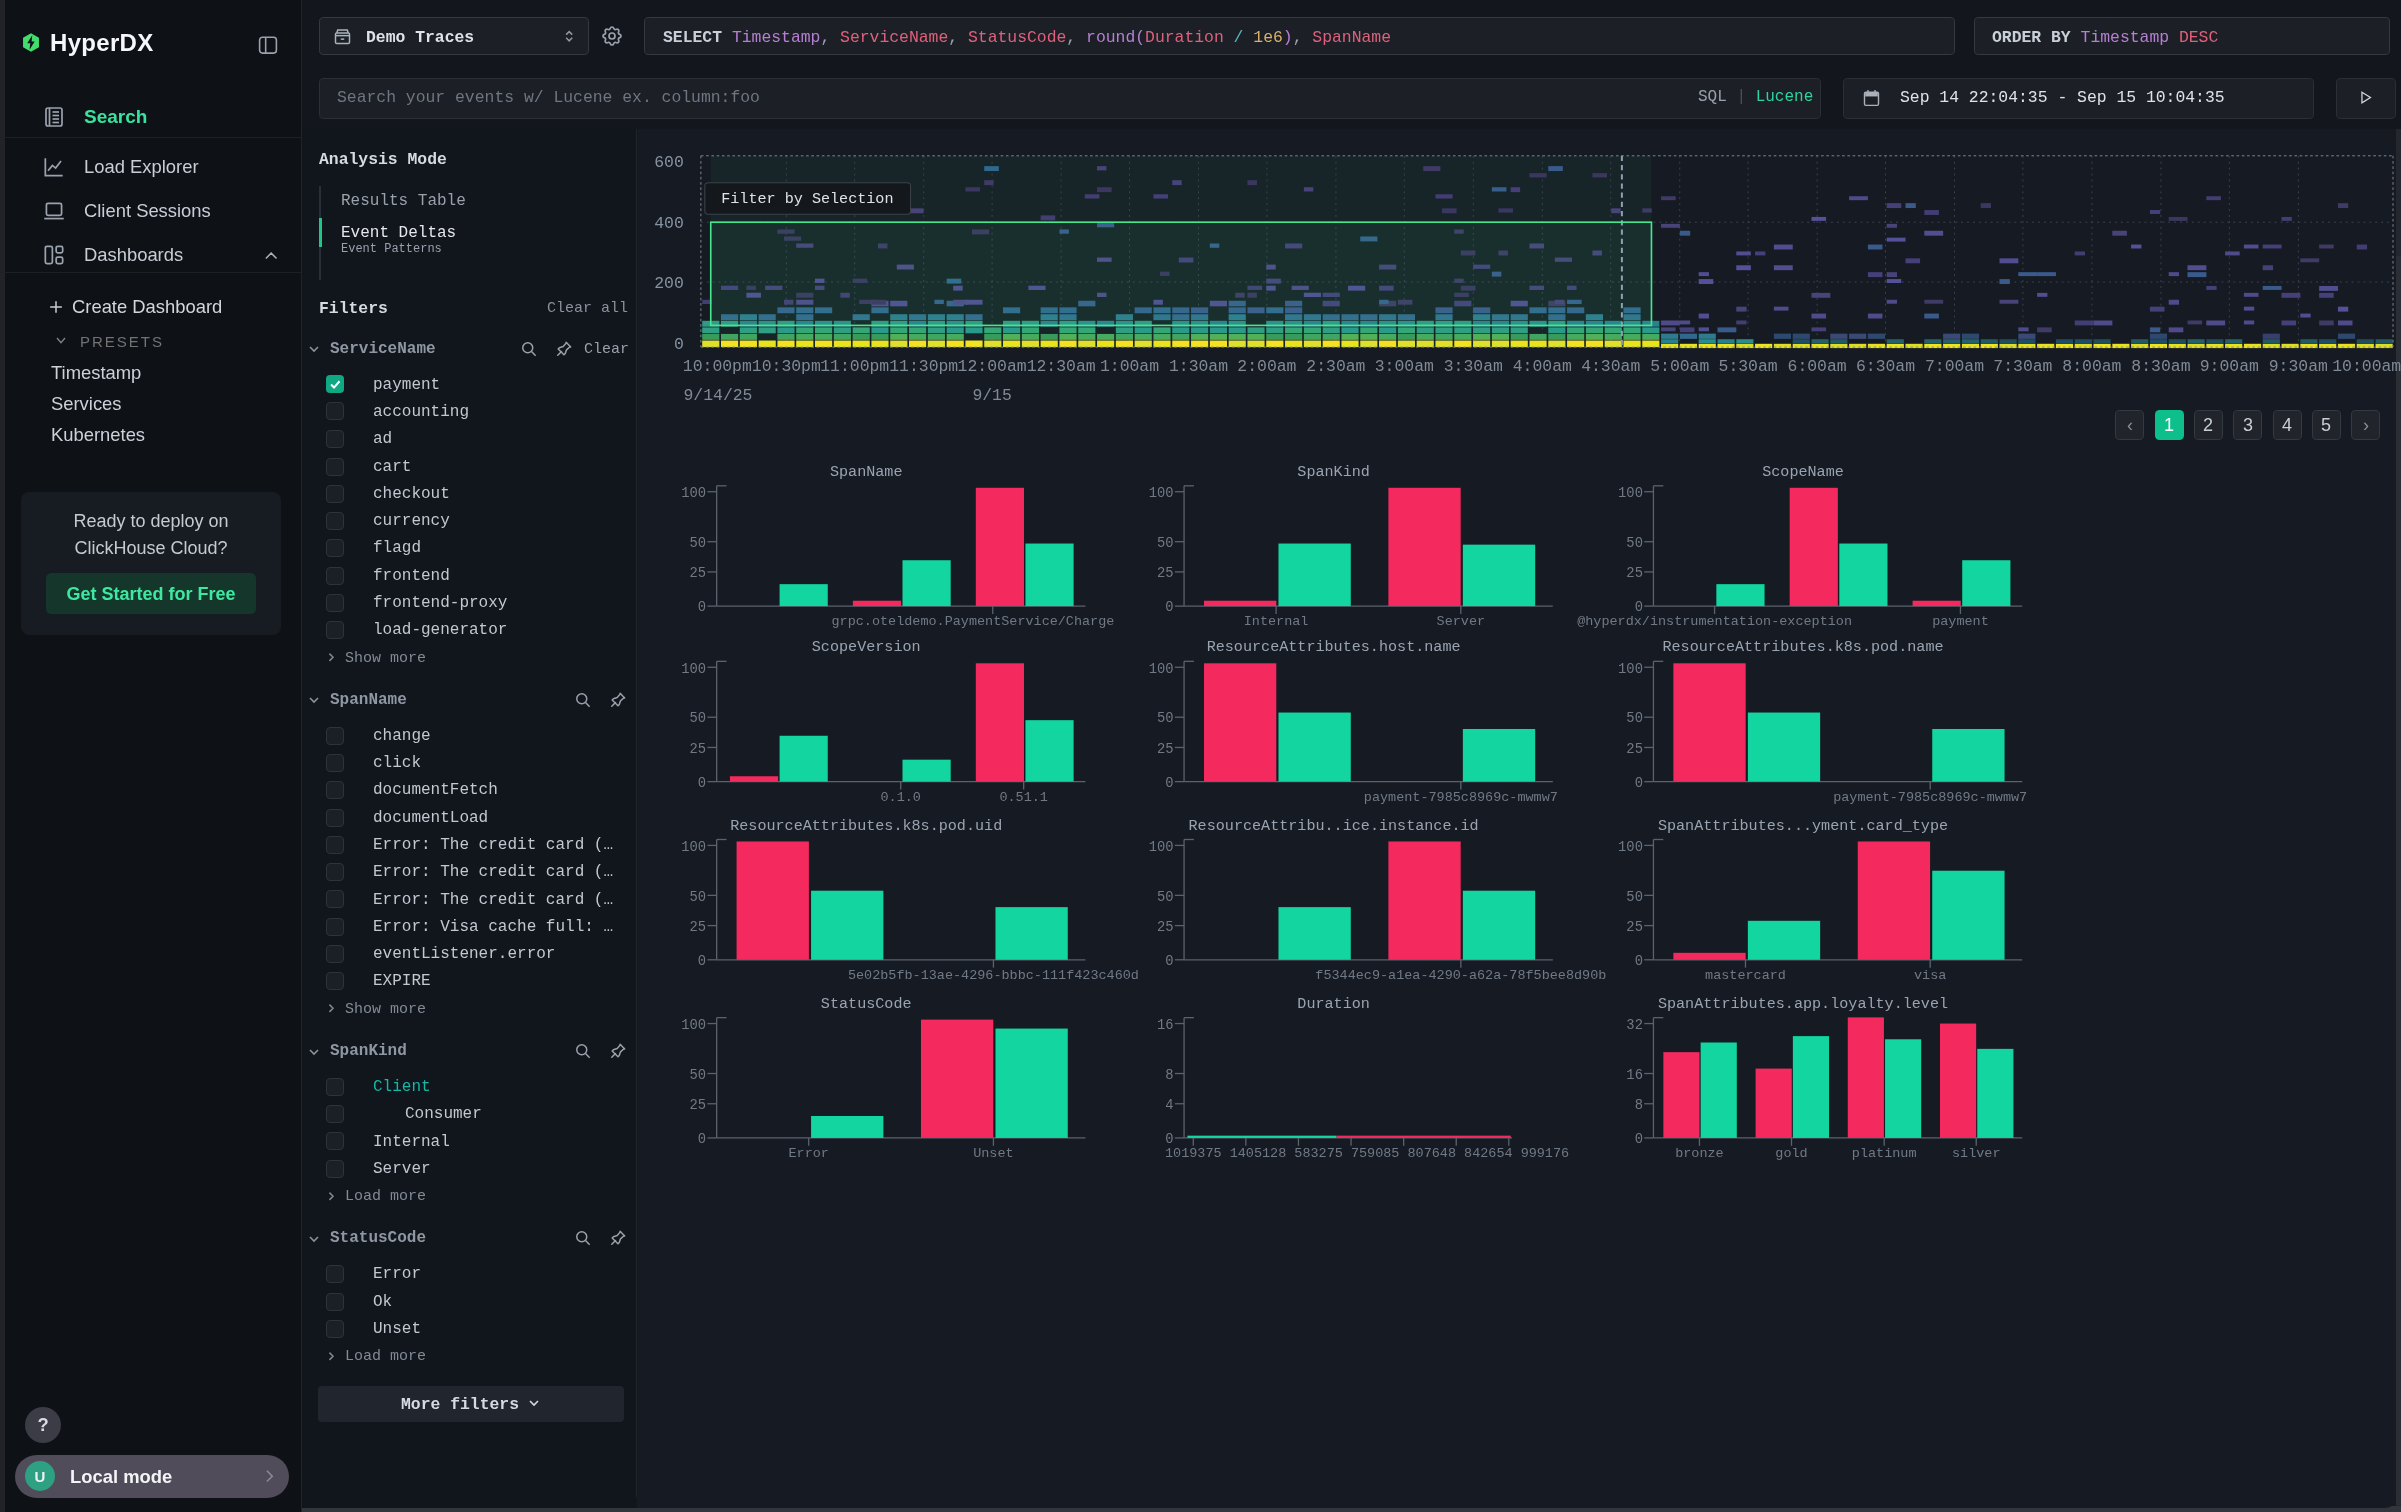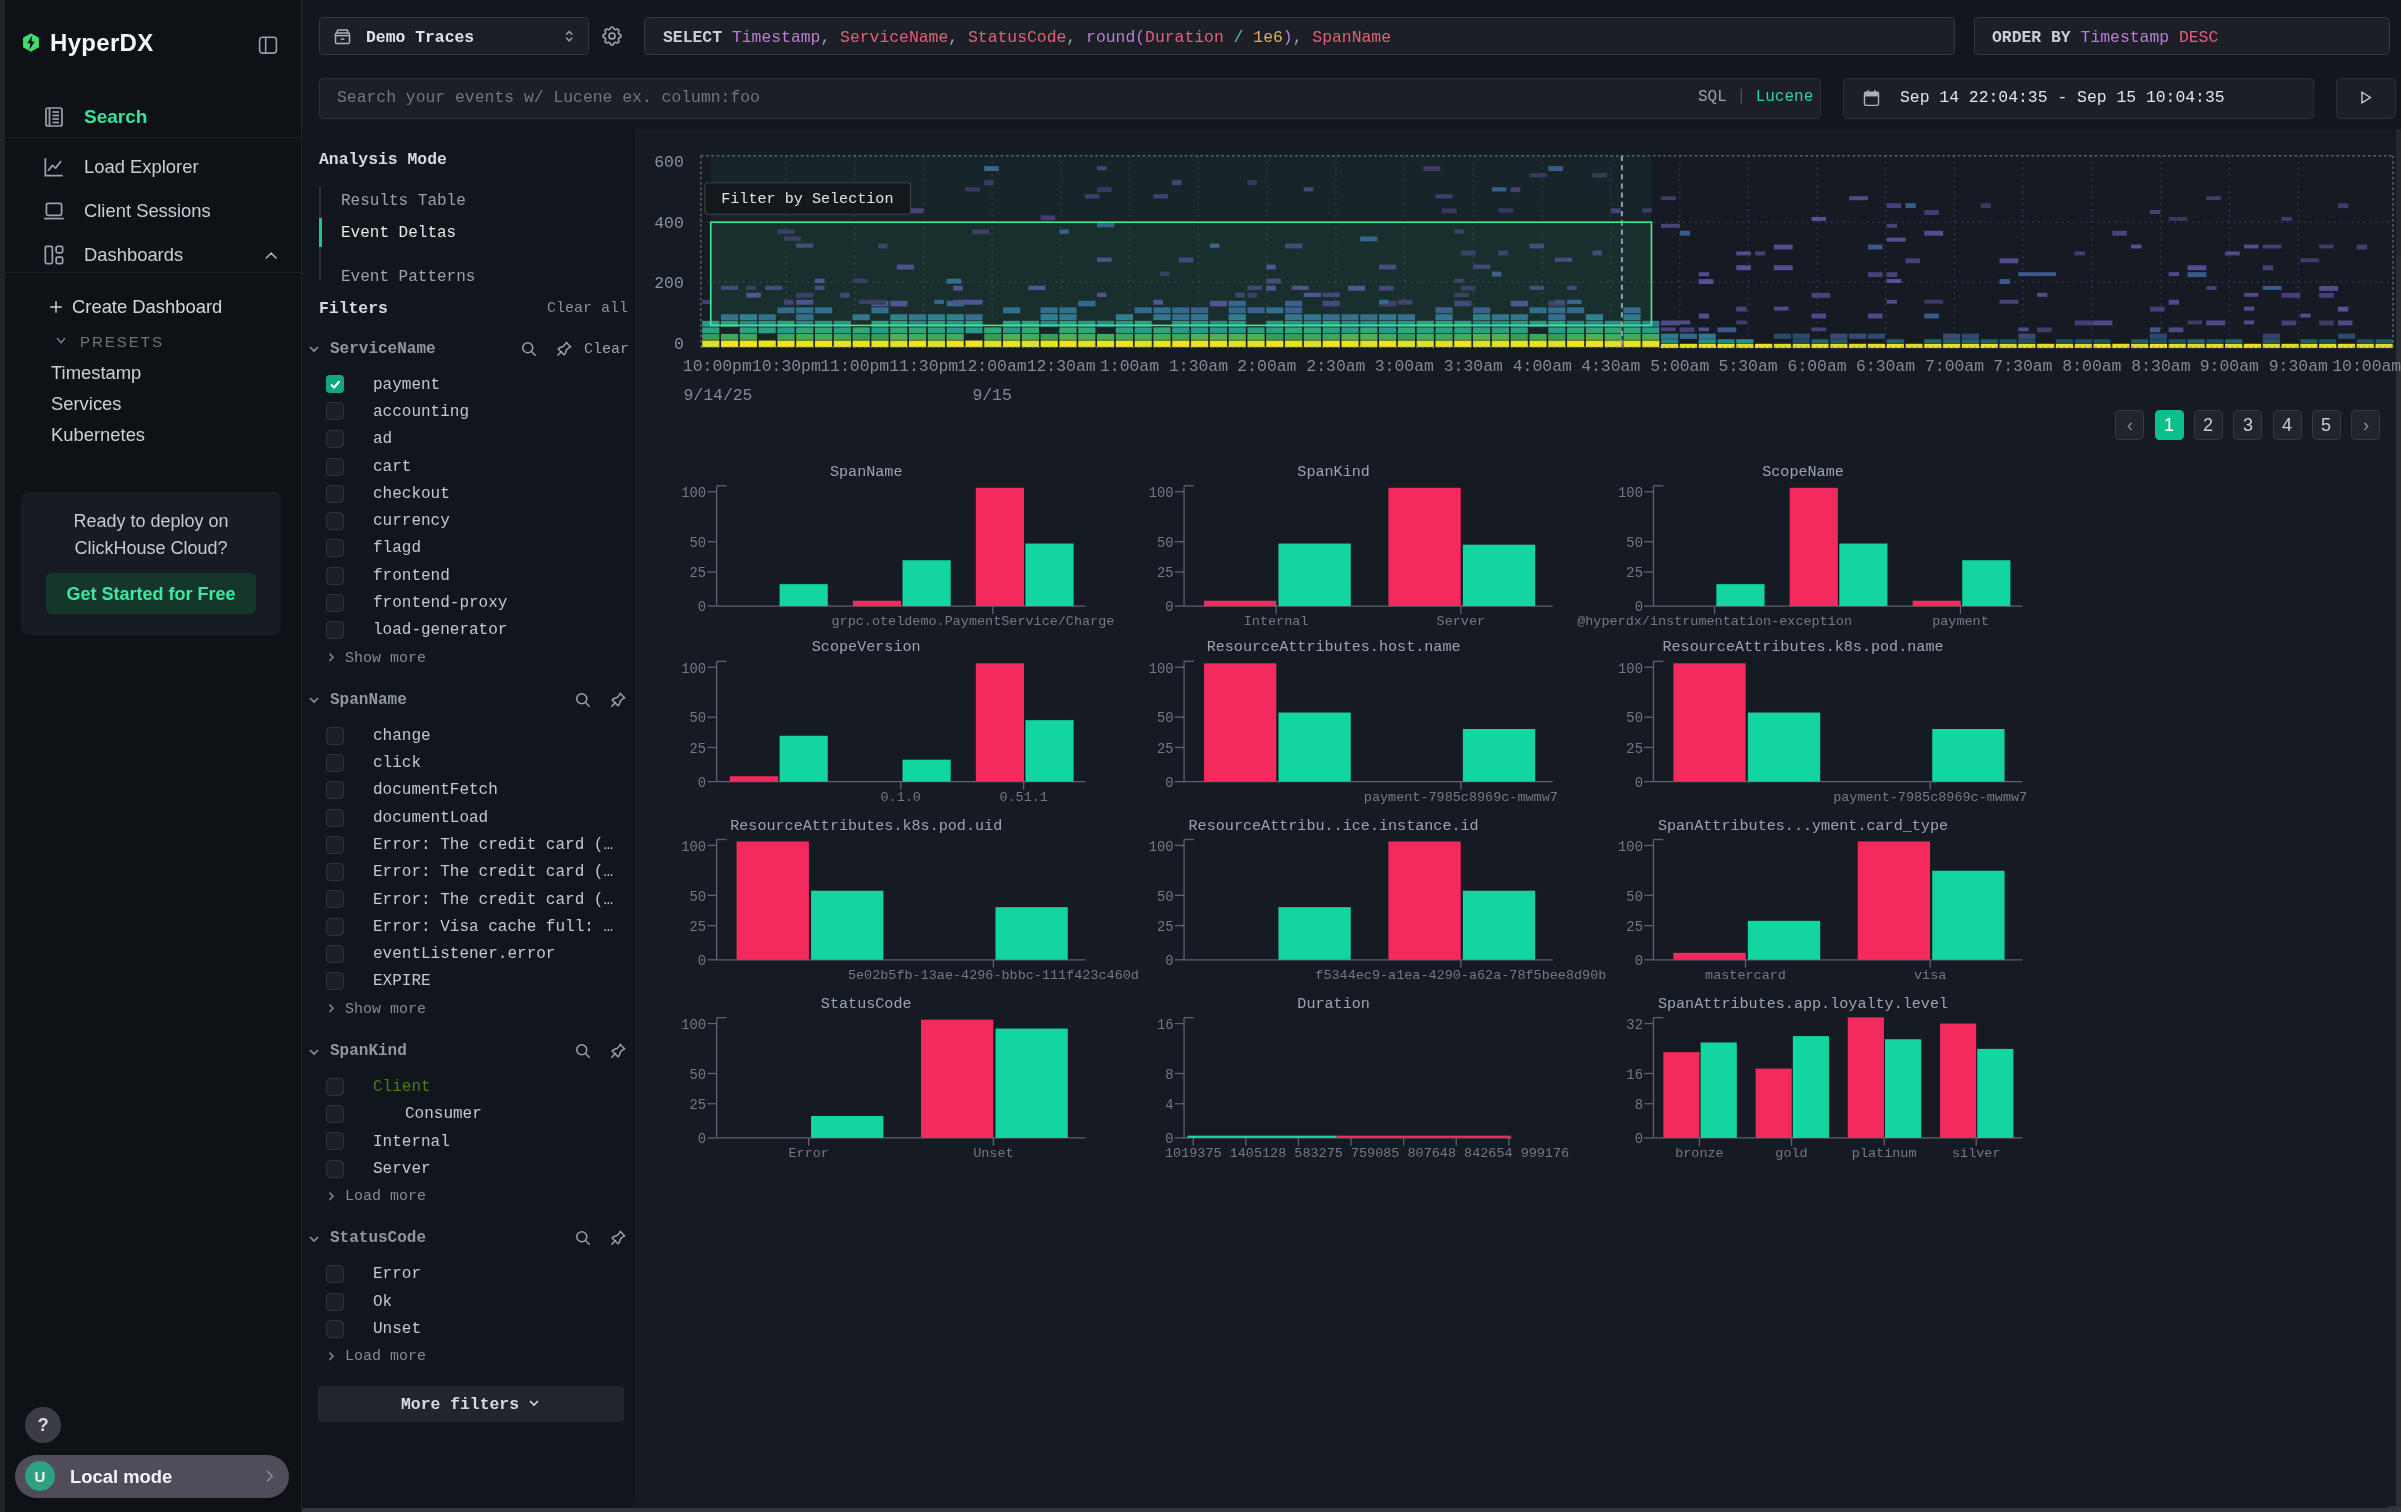--- a/index.html
+++ b/index.html
@@ -82,21 +82,21 @@
 <div class="abs sans ctr" style="left:40px;top:1476px;font-size:15px;font-weight:bold;color:#eef1f4;">U</div>
 <div class="abs sans vc" style="left:70px;top:1477px;font-size:18.4px;font-weight:bold;color:#f2f4f7;">Local mode</div>
 <svg class="abs" style="left:260px;top:1467px;" width="18.4" height="18.4" viewBox="0 0 24 24" fill="none" stroke="#8d8a97" stroke-width="2">
     <path d="M9 5 L16 12 L9 19"></path>
   </svg>
 <div class="abs mono vc" style="left:319px;top:159px;font-size:16.4px;font-weight:bold;color:#d6dbe2;">Analysis Mode</div>
 <div class="abs" style="left:319px;top:186px;width:2px;height:94px;background:#2a2f37;"></div>
 <div class="abs" style="left:319px;top:218px;width:2.6px;height:29px;background:#1fc689;"></div>
 <div class="abs mono vc" style="left:341px;top:201px;font-size:16px;color:#99a1ac;">Results Table</div>
 <div class="abs mono vc" style="left:341px;top:233px;font-size:16px;color:#e4e8ed;">Event Deltas</div>
-<div class="abs mono vc" style="left:341px;top:277px;font-size:16px;color:#99a1ac;">Event Patterns</div>
+<div class="abs mono vc" style="left:341px;top:249px;font-size:12px;color:#99a1ac;">Event Patterns</div>
 <div class="abs mono vc" style="left:319px;top:308px;font-size:16.4px;font-weight:bold;color:#d6dbe2;">Filters</div>
 <div class="abs mono vc" style="left:547px;top:308px;font-size:15px;color:#8a929e;">Clear all</div>
 <svg class="abs" style="left:306px;top:341px;" width="16" height="16" viewBox="0 0 24 24" fill="none" stroke="#8a929e" stroke-width="2.4">
     <path d="M6 9 L12 15 L18 9"></path>
   </svg>
 <div class="abs mono vc" style="left:330px;top:349px;font-size:16px;font-weight:bold;color:#8f97a3;">ServiceName</div>
 <svg class="abs" style="left:519px;top:339px;" width="20" height="20" viewBox="0 0 24 24" fill="none" stroke="#99a1ac" stroke-width="1.8">
     <circle cx="10.5" cy="10.5" r="6"></circle>
     <line x1="15" y1="15" x2="20" y2="20"></line>
   </svg>
@@ -177,21 +177,21 @@
 <svg class="abs" style="left:573px;top:1041px;" width="20" height="20" viewBox="0 0 24 24" fill="none" stroke="#99a1ac" stroke-width="1.8">
     <circle cx="10.5" cy="10.5" r="6"></circle>
     <line x1="15" y1="15" x2="20" y2="20"></line>
   </svg>
 <svg class="abs" style="left:608px;top:1041px;" width="20" height="20" viewBox="0 0 24 24" fill="none" stroke="#99a1ac" stroke-width="1.8" stroke-linecap="round" stroke-linejoin="round">
     <path d="M15 4.5 L11 9 L6.5 10.5 L5 12 L12 19 L13.5 17.5 L15 13 L19.5 9"></path>
     <line x1="9" y1="15" x2="4.5" y2="19.5"></line>
     <line x1="14.5" y1="4" x2="20" y2="9.5"></line>
   </svg>
 <div class="abs" style="left:326px;top:1078px;width:18.4px;height:18.4px;border-radius:4px;background:#1b1f26;border:1.3px solid #2e333b;"></div>
-<div class="abs mono vc" style="left:373px;top:1087px;font-size:16px;color:#4d7c0f;">Client</div>
+<div class="abs mono vc" style="left:373px;top:1087px;font-size:16px;color:#14b8a6;">Client</div>
 <div class="abs" style="left:326px;top:1105px;width:18.4px;height:18.4px;border-radius:4px;background:#1b1f26;border:1.3px solid #2e333b;"></div>
 <div class="abs mono vc" style="left:373px;top:1114px;font-size:16px;color:#c2c8d1;margin-left:32px;">Consumer</div>
 <div class="abs" style="left:326px;top:1132px;width:18.4px;height:18.4px;border-radius:4px;background:#1b1f26;border:1.3px solid #2e333b;"></div>
 <div class="abs mono vc" style="left:373px;top:1142px;font-size:16px;color:#c2c8d1;">Internal</div>
 <div class="abs" style="left:326px;top:1160px;width:18.4px;height:18.4px;border-radius:4px;background:#1b1f26;border:1.3px solid #2e333b;"></div>
 <div class="abs mono vc" style="left:373px;top:1169px;font-size:16px;color:#c2c8d1;">Server</div>
 <svg class="abs" style="left:324px;top:1189px;" width="14.5" height="14.5" viewBox="0 0 24 24" fill="none" stroke="#818a96" stroke-width="2.4">
     <path d="M9 6 L15 12 L9 18"></path>
   </svg>
 <div class="abs mono vc" style="left:345px;top:1196px;font-size:15px;color:#818a96;">Load more</div>

